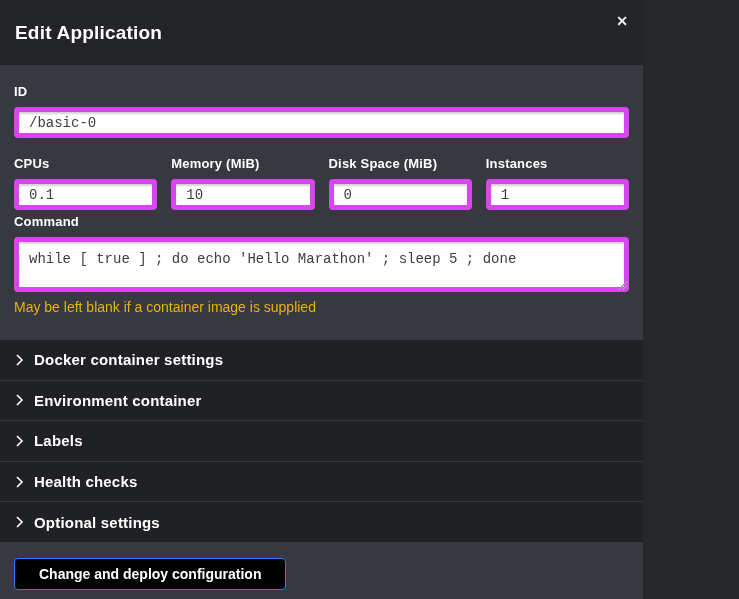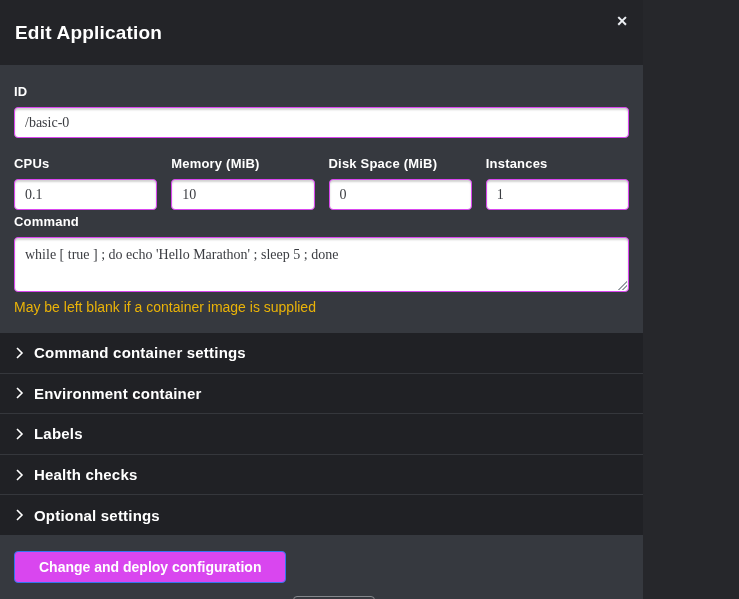--- a/index.html
+++ b/index.html
@@ -30,37 +30,37 @@
     position: absolute; top: 14px; right: 15px;
     color: #eef1f5; font-size: 14px; font-weight: bold;
     line-height: 14px; cursor: pointer;
     background: none; border: none;
     font-family: "Liberation Sans", sans-serif;
   }
   
   .modal-body {
     flex: 0 0 266px;
     background: #36393f;
-    padding: 19px 14px 0 14px;
+    padding: 19px 14px 7px 14px;
   }
   .form-group { margin-bottom: 18px; }
   .form-label {
     display: block;
     color: #ffffff; font-size: 13px; font-weight: bold;
     margin-bottom: 8px; letter-spacing: .2px;
   }
   .text-input, .text-area {
     width: 100%;
     background: #ffffff;
-    border: 1px solid #d946ef;
+    border: 5px solid #d946ef;
     border-radius: 4px;
     box-shadow: inset 0 2px 2px rgba(0,0,0,0.18);
     color: #3b3d42;
     font-size: 14px;
-    font-family: Liberation Serif, serif;
+    font-family: Liberation Mono, monospace;
     padding: 0 10px;
     outline: none;
   }
   .text-input { height: 31px; }
   .field-row {
     display: grid;
     grid-template-columns: repeat(4, 1fr);
     gap: 14px;
     margin-bottom: 4px;
   }
@@ -118,21 +118,21 @@
   .btn {
     height: 32px;
     border-radius: 4px;
     font-size: 14px; font-weight: bold;
     font-family: "Liberation Sans", sans-serif;
     color: #ffffff;
     cursor: pointer;
     display: inline-flex; align-items: center; justify-content: center;
   }
   .btn-primary {
-    background: #d946ef;
+    background: #000000;
     border: 1px solid #3276f1;
     padding: 0 24px;
   }
   .btn-cancel {
     background: transparent;
     border: 1px solid #85888c;
     padding: 0 17px;
     margin-left: 7px;
     margin-top: 45px;
   }
@@ -183,21 +183,21 @@
     </div>
 
   </div>
 
   <div class="accordion">
 
     <div class="accordion-row">
       <svg class="chevron" viewBox="0 0 9 12">
         <path d="M2 1 L7 6 L2 11" fill="none" stroke="#ffffff" stroke-width="1.6"></path>
       </svg>
-      <span class="accordion-label">Command container settings</span>
+      <span class="accordion-label">Docker container settings</span>
     </div>
 
     <div class="accordion-row">
       <svg class="chevron" viewBox="0 0 9 12">
         <path d="M2 1 L7 6 L2 11" fill="none" stroke="#ffffff" stroke-width="1.6"></path>
       </svg>
       <span class="accordion-label">Environment container</span>
     </div>
 
     <div class="accordion-row">

